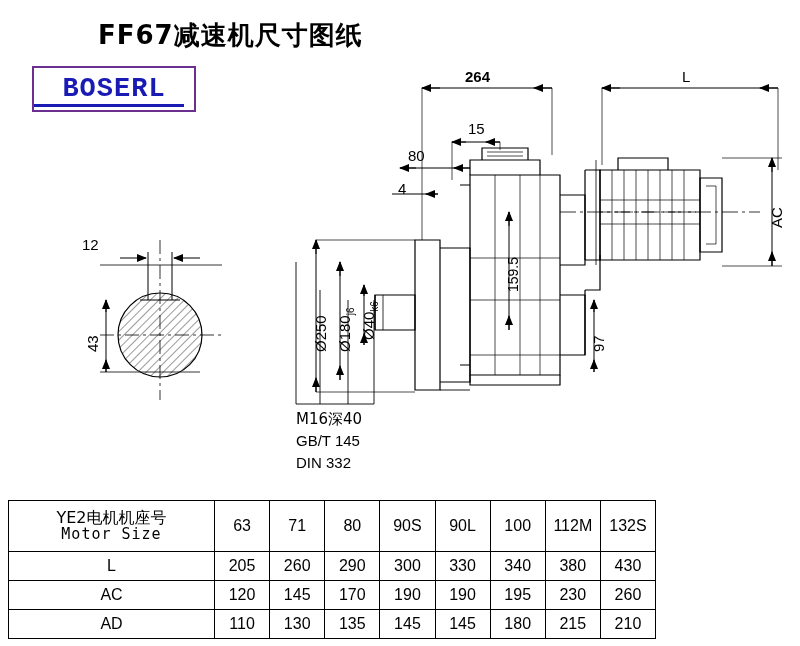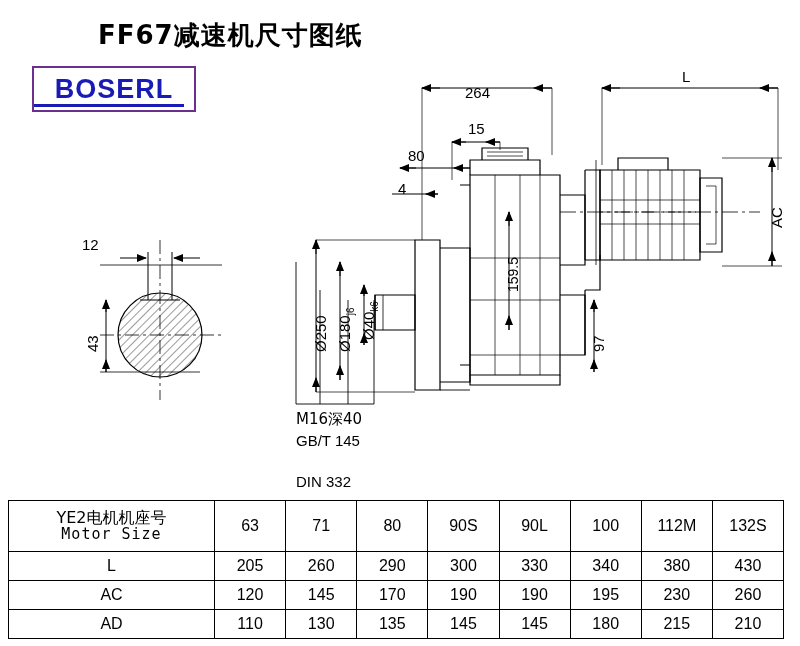--- a/index.html
+++ b/index.html
@@ -25,21 +25,21 @@
 
   
   .logo-box{
     position:absolute;left:32px;top:66px;
     width:160px;height:42px;
     border:2px solid #6a2f8f;
     display:flex;align-items:center;justify-content:center;
     background:#fff;
   }
   .logo-text{
-    font-family:Liberation Sans, sans-serif;
+    font-family:Liberation Mono, monospace;
     font-size:27px;font-weight:bold;color:#1a1ab5;
     letter-spacing:1px;
   }
   .logo-underline{
     position:absolute;left:34px;top:104px;width:150px;height:3px;background:#1a1ab5;
   }
   .dim-txt{
     position:absolute;font-family:"Liberation Sans", sans-serif;
     font-size:15px;color:#000;white-space:nowrap;
   }
@@ -47,21 +47,21 @@
   .note{
     position:absolute;font-family:"Liberation Sans", sans-serif;
     font-size:15px;white-space:nowrap;
   }
 
   svg.draw{position:absolute;left:0;top:0;width:800px;height:646px;overflow:visible;}
 
   
   .table-wrap{position:absolute;left:8px;top:500px;width:784px;}
   table.spec{
-    border-collapse:collapse;width:776px;
+    border-collapse:collapse;width:648px;
     font-family:"Liberation Sans", sans-serif;
     font-size:16px;
     table-layout:fixed;
   }
   table.spec td{
     border:1px solid #000;
     text-align:center;
     height:28px;
     padding:0;
   }
@@ -222,40 +222,40 @@
       <line x1="364" y1="345" x2="364" y2="334" marker-end="url(#ar)" stroke-width="1"></line>
 
       <line x1="296" y1="262" x2="296" y2="404" stroke-width="0.9"></line>
       <line x1="320" y1="290" x2="320" y2="404" stroke-width="0.9"></line>
       <line x1="348" y1="300" x2="348" y2="404" stroke-width="0.9"></line>
       <line x1="374" y1="300" x2="374" y2="404" stroke-width="0.9"></line>
       <line x1="296" y1="404" x2="374" y2="404" stroke-width="0.9"></line>
     </g>
   </svg>
 
-  <div class="dim-txt" style="left:465px;top:84px;">264</div>
+  <div class="dim-txt" style="left:465px;top:68px;font-weight:bold;">264</div>
   <div class="dim-txt" style="left:682px;top:68px;">L</div>
   <div class="dim-txt" style="left:468px;top:120px;">15</div>
   <div class="dim-txt" style="left:408px;top:147px;">80</div>
   <div class="dim-txt" style="left:398px;top:180px;">4</div>
 
   <div class="dim-txt rot" style="left:768px;top:228px;">AC</div>
   <div class="dim-txt rot" style="left:505px;top:292px;font-size:14px;">159.5</div>
   <div class="dim-txt rot" style="left:590px;top:352px;">97</div>
 
   <div class="dim-txt rot" style="left:312px;top:352px;">Ø250</div>
   <div class="dim-txt rot" style="left:336px;top:352px;"><span>Ø180</span><span style="font-size:10px;vertical-align:sub;">j6</span></div>
   <div class="dim-txt rot" style="left:360px;top:340px;"><span>Ø40</span><span style="font-size:10px;vertical-align:sub;">k6</span></div>
 
   <div class="dim-txt" style="left:82px;top:236px;text-align:right;">12</div>
   <div class="dim-txt rot" style="left:84px;top:352px;">43</div>
 
   <div class="note" style="left:296px;top:410px;font-family:'DejaVu Sans',sans-serif;">M16深40</div>
   <div class="note" style="left:296px;top:432px;">GB/T 145</div>
-  <div class="note" style="left:296px;top:454px;margin-top:19px;">DIN 332</div>
+  <div class="note" style="left:296px;top:454px;">DIN 332</div>
 
   <div class="table-wrap">
     <table class="spec">
       <tbody>
         <tr class="hdr">
           <td class="head">
             <div class="cn">YE2电机机座号</div>
             <div class="en">Motor Size</div>
           </td>
           <td>63</td>

